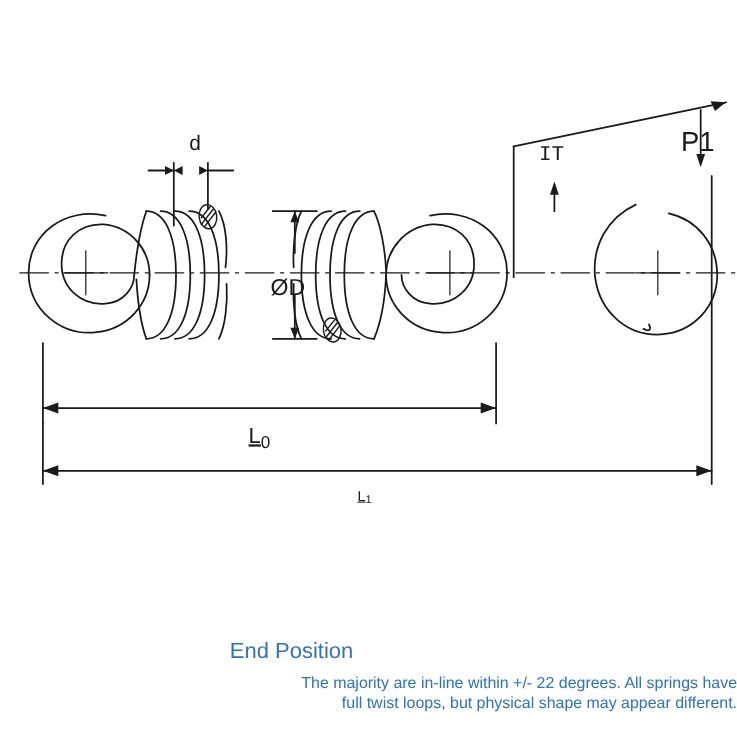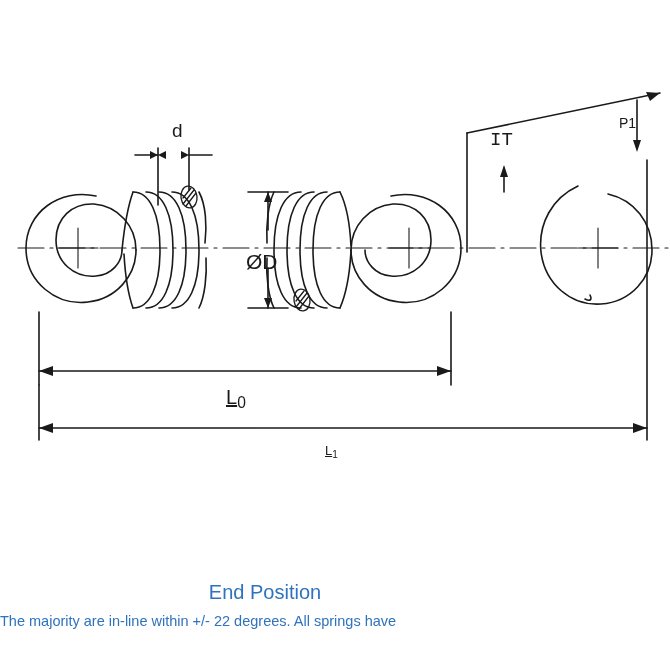--- a/index.html
+++ b/index.html
@@ -28,37 +28,37 @@
   }
   .lbl {
     position: absolute;
     color: #1a1a1a;
     font-family: "Liberation Sans", sans-serif;
     white-space: nowrap;
   }
   .lbl-d   { left: 172px; top: 120px; font-size: 19px; }
   .lbl-od  { left: 246px; top: 250px; font-size: 21px; }
   .lbl-it  { left: 490px; top: 129px; font-size: 19px; font-family: Liberation Mono, monospace; }
-  .lbl-p1  { left: 619px; top: 115px; font-size: 14px; }
+  .lbl-p1  { left: 619px; top: 115px; font-size: 25px; }
   .lbl-l0  { left: 226px; top: 386px; font-size: 20px; text-decoration: underline; }
   .lbl-l1  { left: 325px; top: 443px; font-size: 13px; text-decoration: underline; }
   .sub  { font-size: 0.78em; vertical-align: -0.25em; }
   .caption-title {
     position: absolute;
     left: 0; top: 581px;
     width: 530px;
     text-align: center;
     color: #2f72bd;
     font-size: 20px;
   }
   .caption-body {
     position: absolute;
     left: 0; top: 612px;
     width: 670px;
-    text-align: left;
+    text-align: right;
     color: #2f72bd;
     font-size: 14.5px;
     line-height: 19px;
   }
 </style>
 </head>
 <body>
 
 <div id="stage">
 
@@ -197,15 +197,16 @@
     <span>L</span><span class="sub">0</span>
   </div>
 
   <div class="lbl lbl-l1">
     <span>L</span><span class="sub">1</span>
   </div>
 
   <div class="caption-title">End Position</div>
   <div class="caption-body">
     <div>The majority are in-line within +/- 22 degrees. All springs have</div>
+    <div>full twist loops, but physical shape may appear different.</div>
   </div>
 
 </div>
 
 </body></html>

